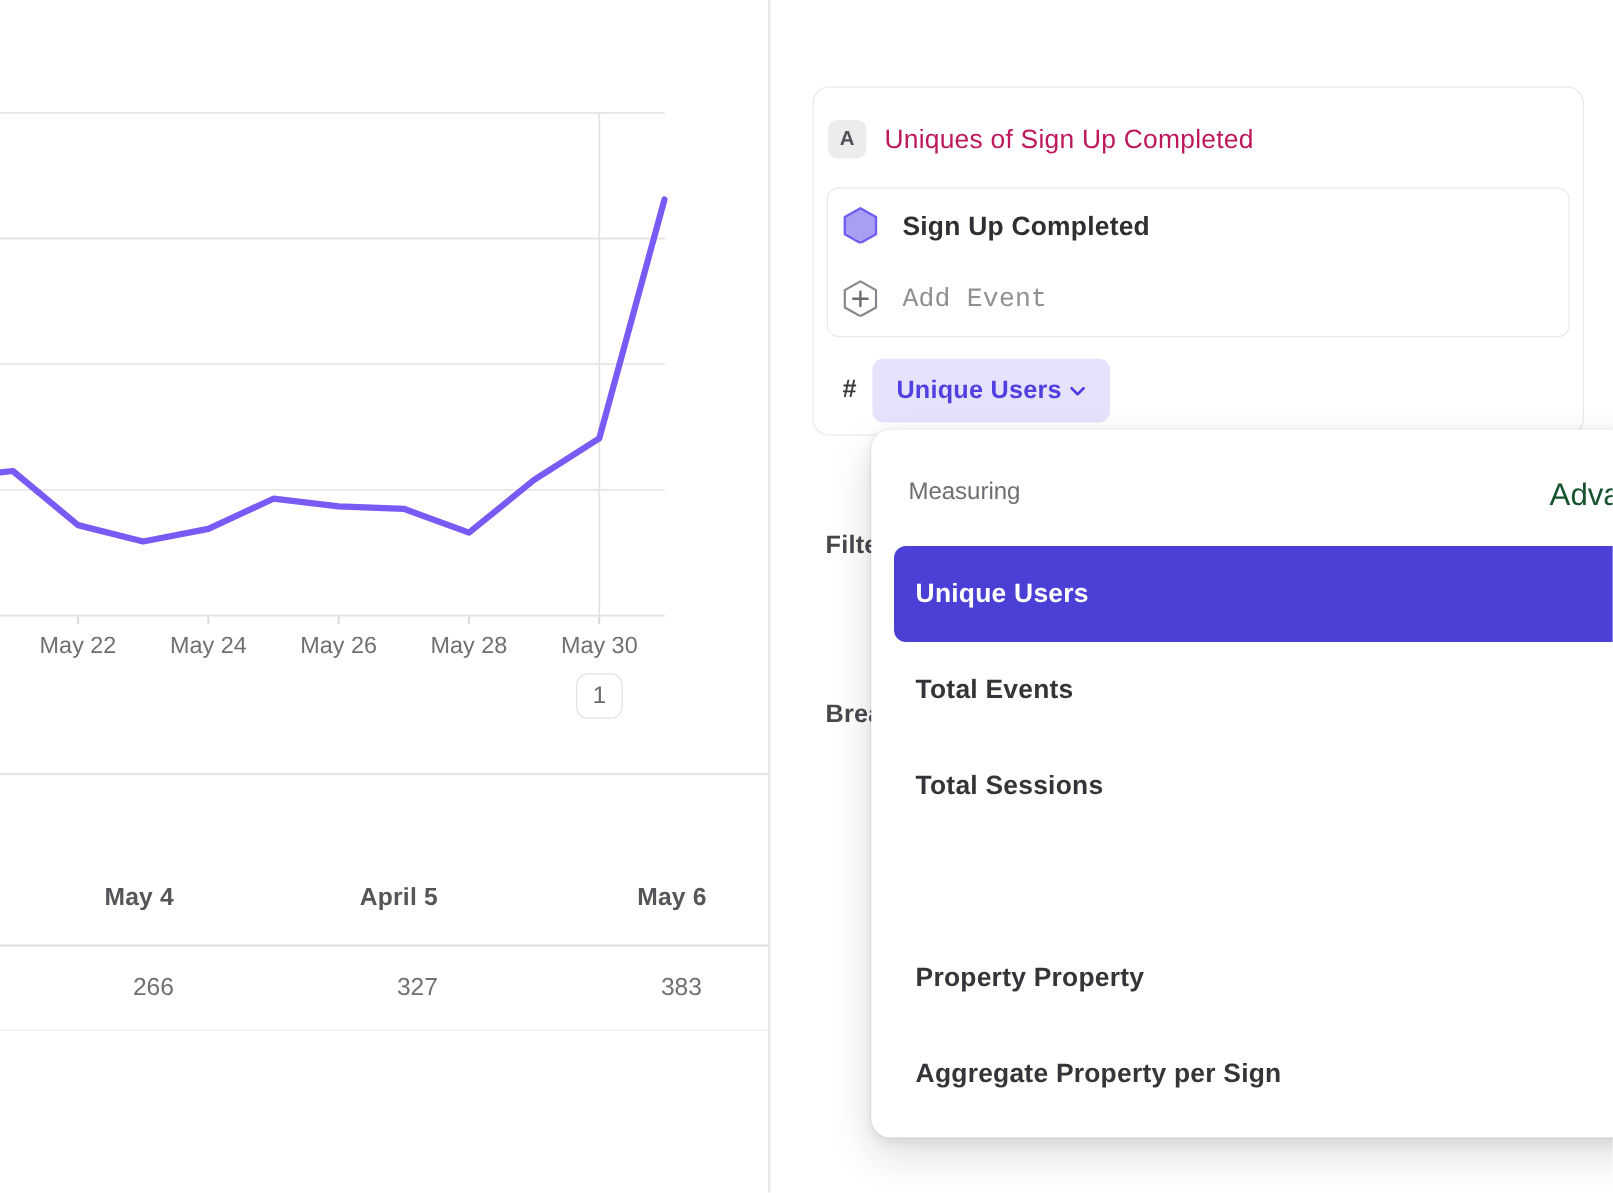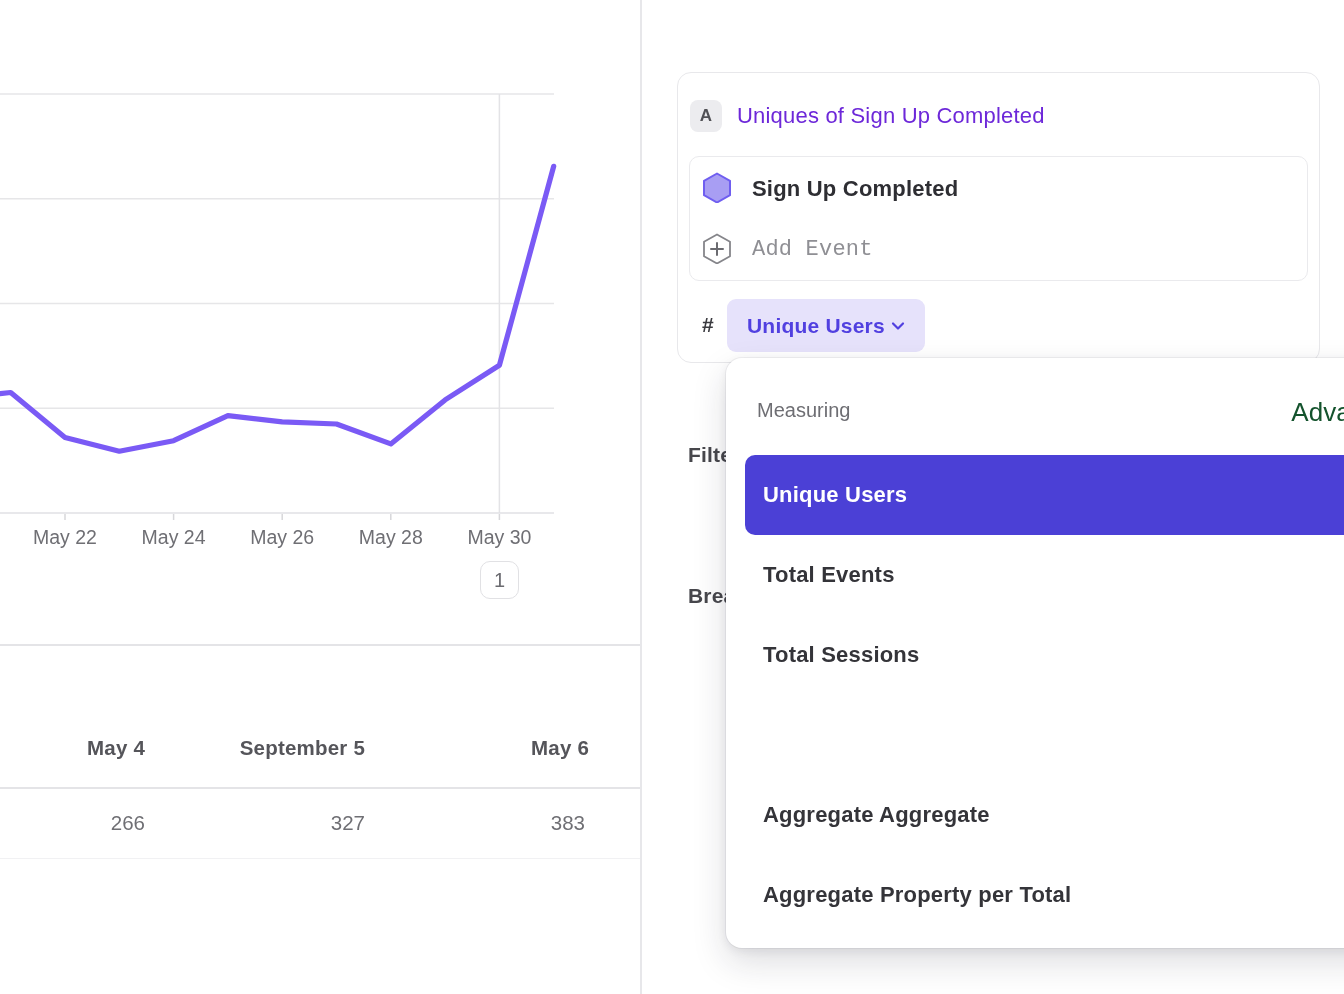--- a/index.html
+++ b/index.html
@@ -36,21 +36,21 @@
     position:absolute; left:35px; top:72px; width:643px; height:291px;
     border:1.5px solid #e8e8eb; border-radius:14px; background:#fff;
   }
   .series-badge {
     position:absolute; left:12px; top:27px; width:32px; height:32px;
     border-radius:8px; background:#ececef; color:#515156;
     font-size:17px; font-weight:700; display:flex; align-items:center; justify-content:center;
   }
   .metric-title {
     position:absolute; left:59px; top:27px; height:32px; line-height:32px;
-    font-size:22px; color:#6d28d9; letter-spacing:0.2px; white-space:nowrap;
+    font-size:22px; color:#be185d; letter-spacing:0.2px; white-space:nowrap;
   }
   .event-card {
     position:absolute; left:11px; top:83px; width:619px; height:125px;
     border:1.5px solid #eaeaed; border-radius:10px; background:#fff;
   }
   .event-row, .add-event-row { position:absolute; left:0; width:100%; height:62px; cursor:pointer; }
   .event-row { top:0; }
   .add-event-row { top:62px; }
   .event-hex { position:absolute; left:12px; top:15px; }
   .add-hex { position:absolute; left:12px; top:14px; }
@@ -125,21 +125,21 @@
         <text x="390.79999999999995" y="544" text-anchor="middle" fill="#6f6f74" font-size="19.5">May 28</text>
         <line x1="499.4" y1="514" x2="499.4" y2="520" stroke="#d7d7da" stroke-width="1.5"></line>
         <text x="499.4" y="544" text-anchor="middle" fill="#6f6f74" font-size="19.5">May 30</text>
         <polyline points="0,393.6 10.7,392.5 65,437.6 119.3,451.2 173.6,440.7 227.9,415.6 282.2,421.9 336.5,424 390.8,443.9 445.1,399.9 499.4,365.3 553.7,166.3" fill="none" stroke="#7a5af5" stroke-width="5.2" stroke-linejoin="round" stroke-linecap="round"></polyline>
       </svg>
     <div class="annotation-badge">1</div>
 
     <div class="h-div top"></div>
     <div id="table-headers">
         <div class="th-cell" style="left: -75px;">May 4</div>
-        <div class="th-cell" style="left: 145px;">September 5</div>
+        <div class="th-cell" style="left: 145px;">April 5</div>
         <div class="th-cell" style="left: 369px;">May 6</div>
       </div>
     <div class="h-div mid"></div>
     <div id="table-values">
         <div class="tv-cell" style="left: -75px;">266</div>
         <div class="tv-cell" style="left: 145px;">327</div>
         <div class="tv-cell" style="left: 365px;">383</div>
       </div>
     <div class="h-div bot"></div>
   </section>
@@ -203,27 +203,27 @@
           </div>
           <div class="dd-item">
             <span>Total Sessions</span>
           </div>
           <div class="dd-item">
             <svg class="chev" width="18" height="18" viewBox="0 0 18 18">
               <path d="M4 6.5 L9 11.5 L14 6.5" fill="none" stroke="currentColor" stroke-width="2" stroke-linecap="round" stroke-linejoin="round"></path>
             </svg>
           </div>
           <div class="dd-item">
-            <span>Aggregate Aggregate</span>
+            <span>Property Property</span>
             <svg class="chev" width="18" height="18" viewBox="0 0 18 18">
               <path d="M4 6.5 L9 11.5 L14 6.5" fill="none" stroke="currentColor" stroke-width="2" stroke-linecap="round" stroke-linejoin="round"></path>
             </svg>
           </div>
           <div class="dd-item">
-            <span>Aggregate Property per Total</span>
+            <span>Aggregate Property per Sign</span>
             <svg class="chev" width="18" height="18" viewBox="0 0 18 18">
               <path d="M4 6.5 L9 11.5 L14 6.5" fill="none" stroke="currentColor" stroke-width="2" stroke-linecap="round" stroke-linejoin="round"></path>
             </svg>
           </div>
         </div>
     </div>
 
   </section>
 </div>
 

